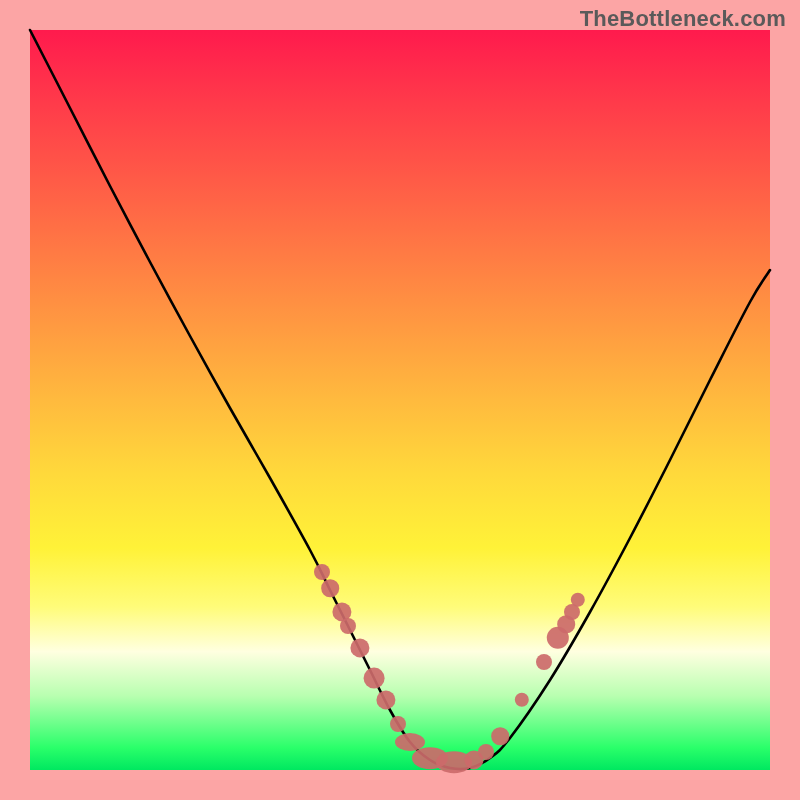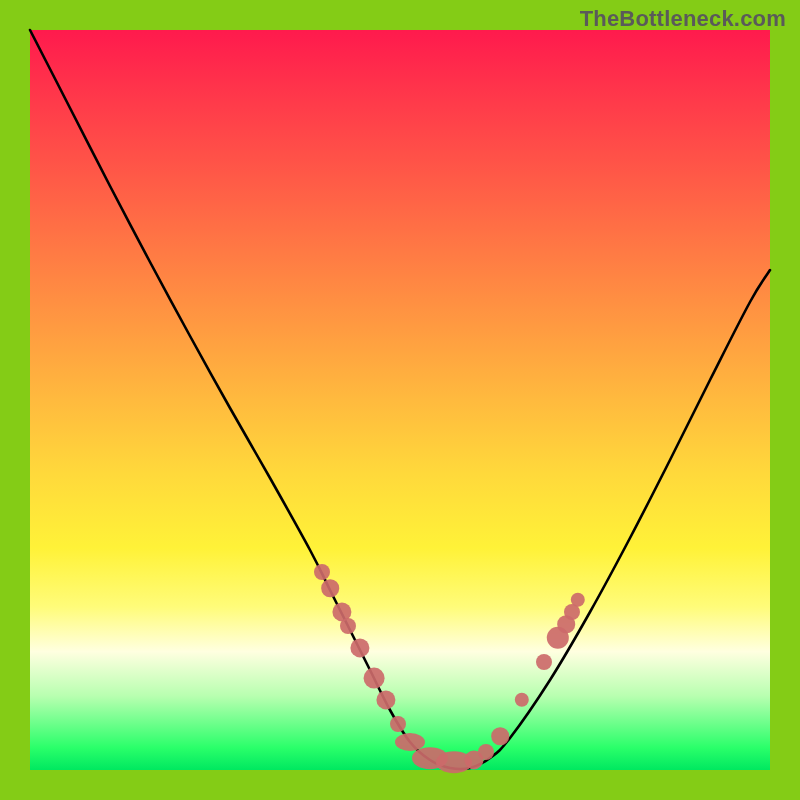--- a/index.html
+++ b/index.html
@@ -1,21 +1,21 @@
 <!DOCTYPE html>
 <html><head>
 <meta charset="utf-8">
 <style>
   * { margin: 0; padding: 0; box-sizing: border-box; }
   html, body { width: 800px; height: 800px; overflow: hidden; background: #000; }
   .frame {
     position: relative;
     width: 800px;
     height: 800px;
-    background: #84cc16;
+    background: #fca5a5;
   }
   .plot {
     position: absolute;
     left: 30px;
     top: 30px;
     width: 740px;
     height: 740px;
     background: linear-gradient(to bottom,
       #ff1a4d 0%,
       #ff3b4a 10%,

